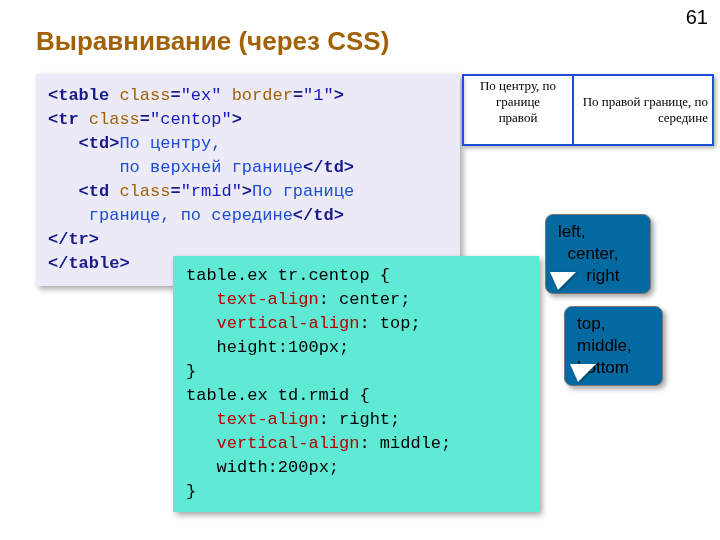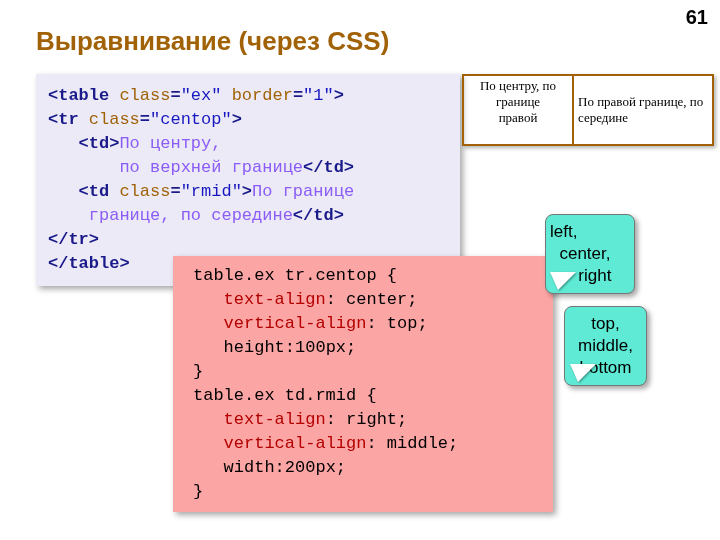--- a/index.html
+++ b/index.html
@@ -9,21 +9,21 @@
     height: 540px;
     font-family: Arial, Helvetica, sans-serif;
     background: #fff;
     position: relative;
   }
   .page-num {
     position: absolute;
     top: 6px;
     right: 12px;
     font-size: 20px;
-    font-weight: bold;
+    font-weight: normal;
     color: #000;
   }
   .title {
     position: absolute;
     top: 26px;
     left: 36px;
     font-size: 26px;
     font-weight: bold;
     color: #a16207;
   }
@@ -38,64 +38,64 @@
     font-family: "Courier New", monospace;
     font-size: 17px;
     line-height: 24px;
     white-space: pre;
   }
   .code-css {
     position: absolute;
     top: 256px;
     left: 173px;
     width: 340px;
-    background: #fca5a5;
+    background: #5eead4;
     box-shadow: 3px 3px 6px rgba(0,0,0,0.35);
-    padding: 8px 20px;
+    padding: 8px 13px;
     font-family: "Courier New", monospace;
     font-size: 17px;
     line-height: 24px;
     white-space: pre;
   }
   .tok-tag    { color: #1a1a8a; font-weight: bold; }
   .tok-attr   { color: #a16207; }
   .tok-val    { color: #1818c0; }
-  .tok-txt    { color: #8b5cf6; }
+  .tok-txt    { color: #1d4ed8; }
   .tok-sel    { color: #000; }
   .tok-prop   { color: #b40000; }
   .tok-pval   { color: #000; }
   .demo-table {
     position: absolute;
     top: 74px;
     left: 462px;
     border-collapse: collapse;
     font-family: "Times New Roman", serif;
     font-size: 13px;
     box-shadow: 2px 2px 4px rgba(0,0,0,0.3);
   }
   .demo-table td {
-    border: 2px solid #a16207;
+    border: 2px solid #1d4ed8;
     height: 64px;
     padding: 2px 4px;
   }
   .demo-table .c1 { width: 100px; text-align: center; vertical-align: top; }
-  .demo-table .c2 { width: 130px;  vertical-align: middle; margin-left: 16px; }
+  .demo-table .c2 { width: 130px; text-align: right;  vertical-align: middle; margin-left: 16px; }
   .callout {
     position: absolute;
-    background: #5eead4;
+    background: #0369a1;
     border: 1px solid #777;
     border-radius: 8px;
     box-shadow: 3px 3px 5px rgba(0,0,0,0.35);
-    padding: 6px 4px;
+    padding: 6px 12px;
     font-size: 17px;
     line-height: 22px;
     color: #000;
   }
   .callout1 { top: 214px; left: 545px; width: 80px; }
-  .callout2 { top: 306px; left: 564px; width: 73px; text-align: center; }
+  .callout2 { top: 306px; left: 564px; width: 73px; text-align: left; }
   .tail {
     position: absolute;
     width: 0; height: 0;
   }
   .tail1 {
     top: 272px; left: 550px;
     border-top: 18px solid #fff;
     border-left: 8px solid transparent;
     border-right: 18px solid transparent;
     filter: drop-shadow(1px 1px 1px rgba(0,0,0,0.4));

